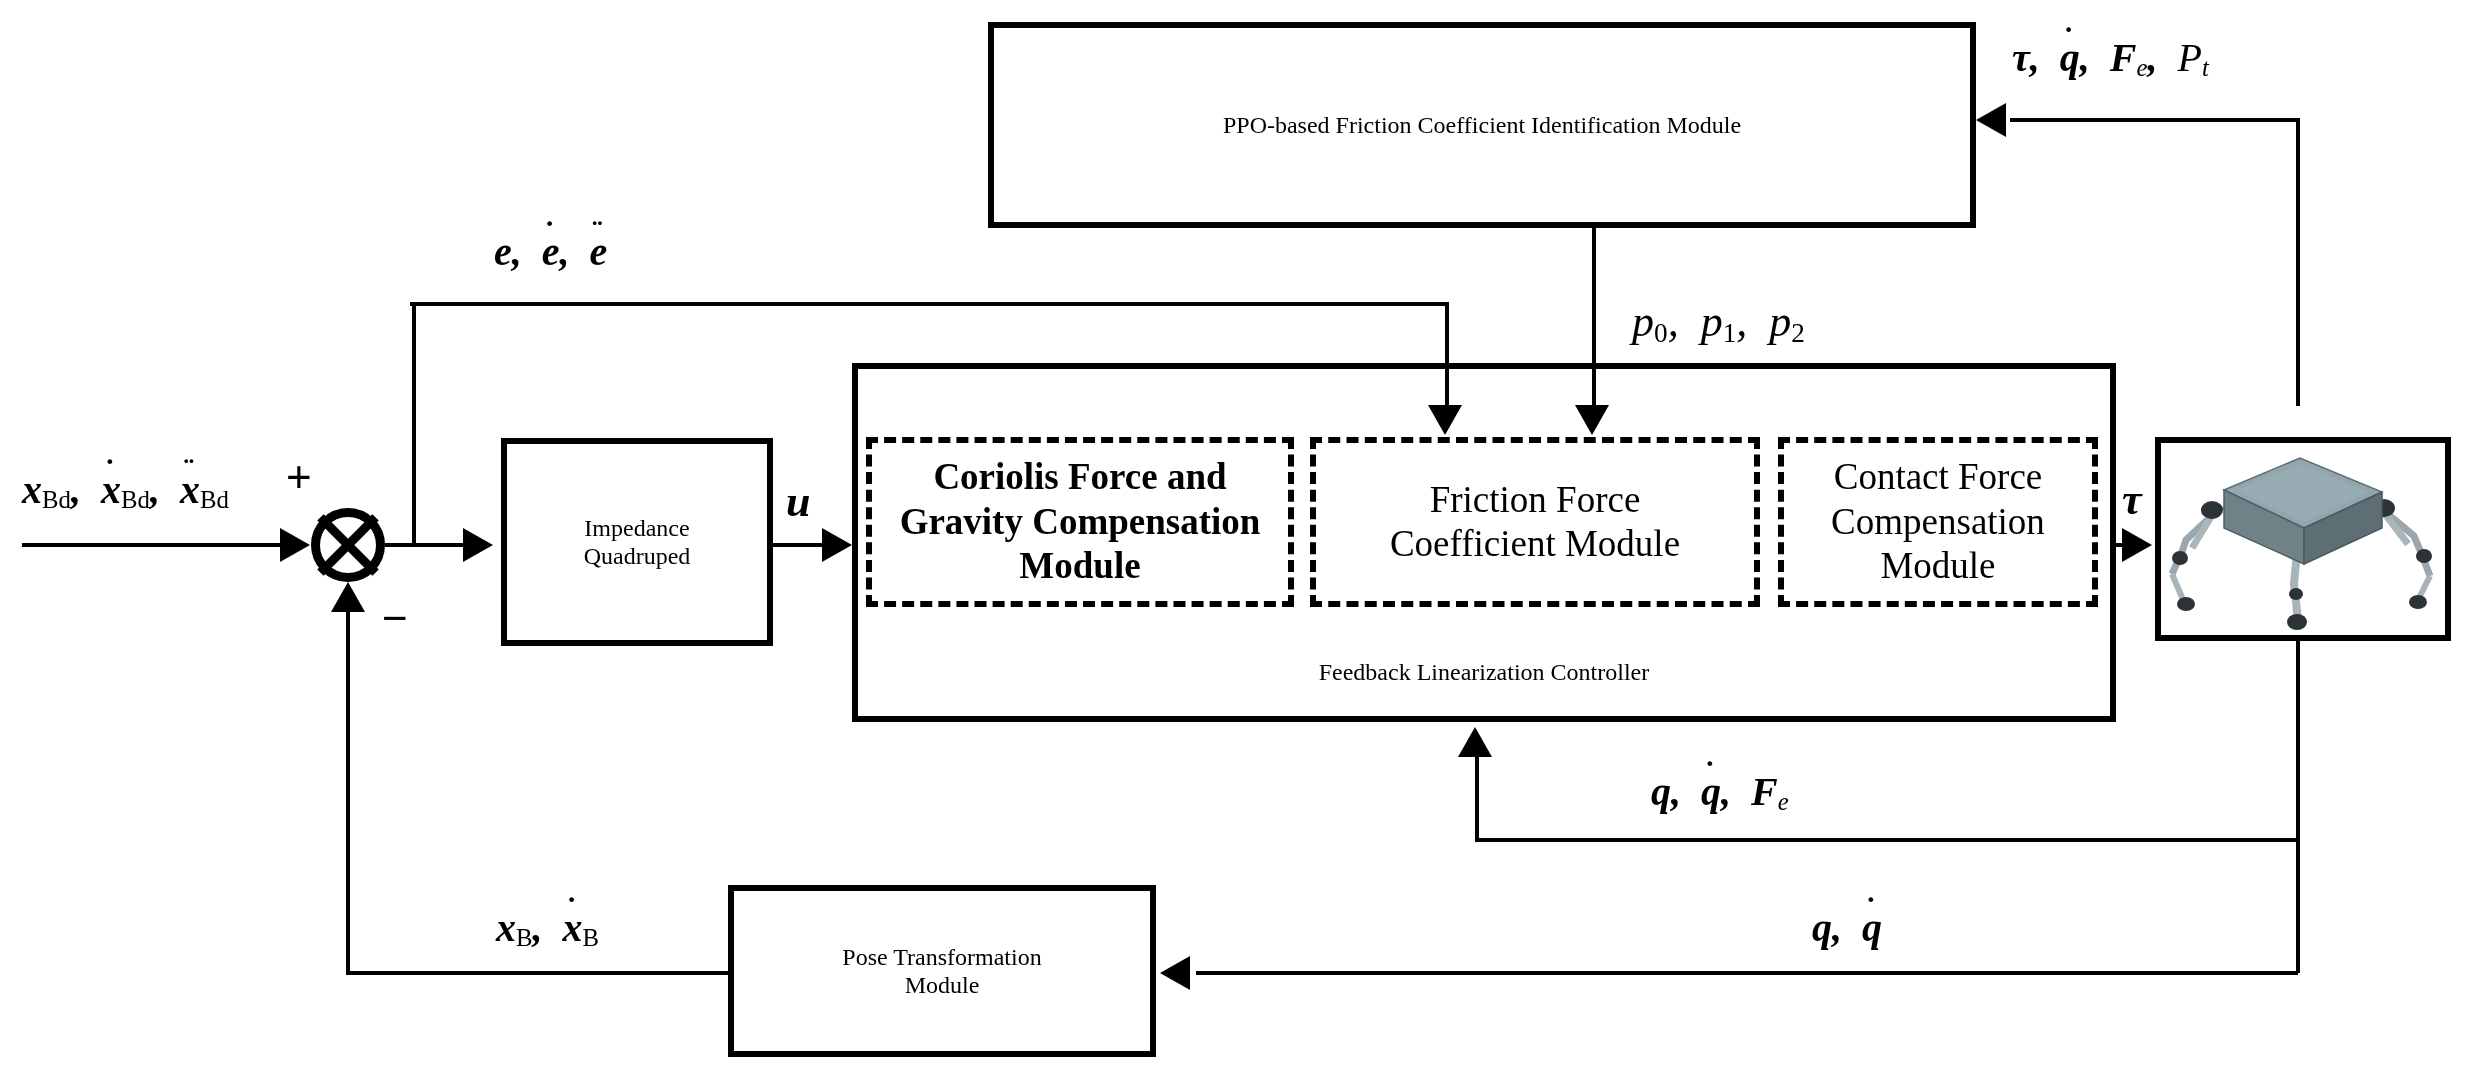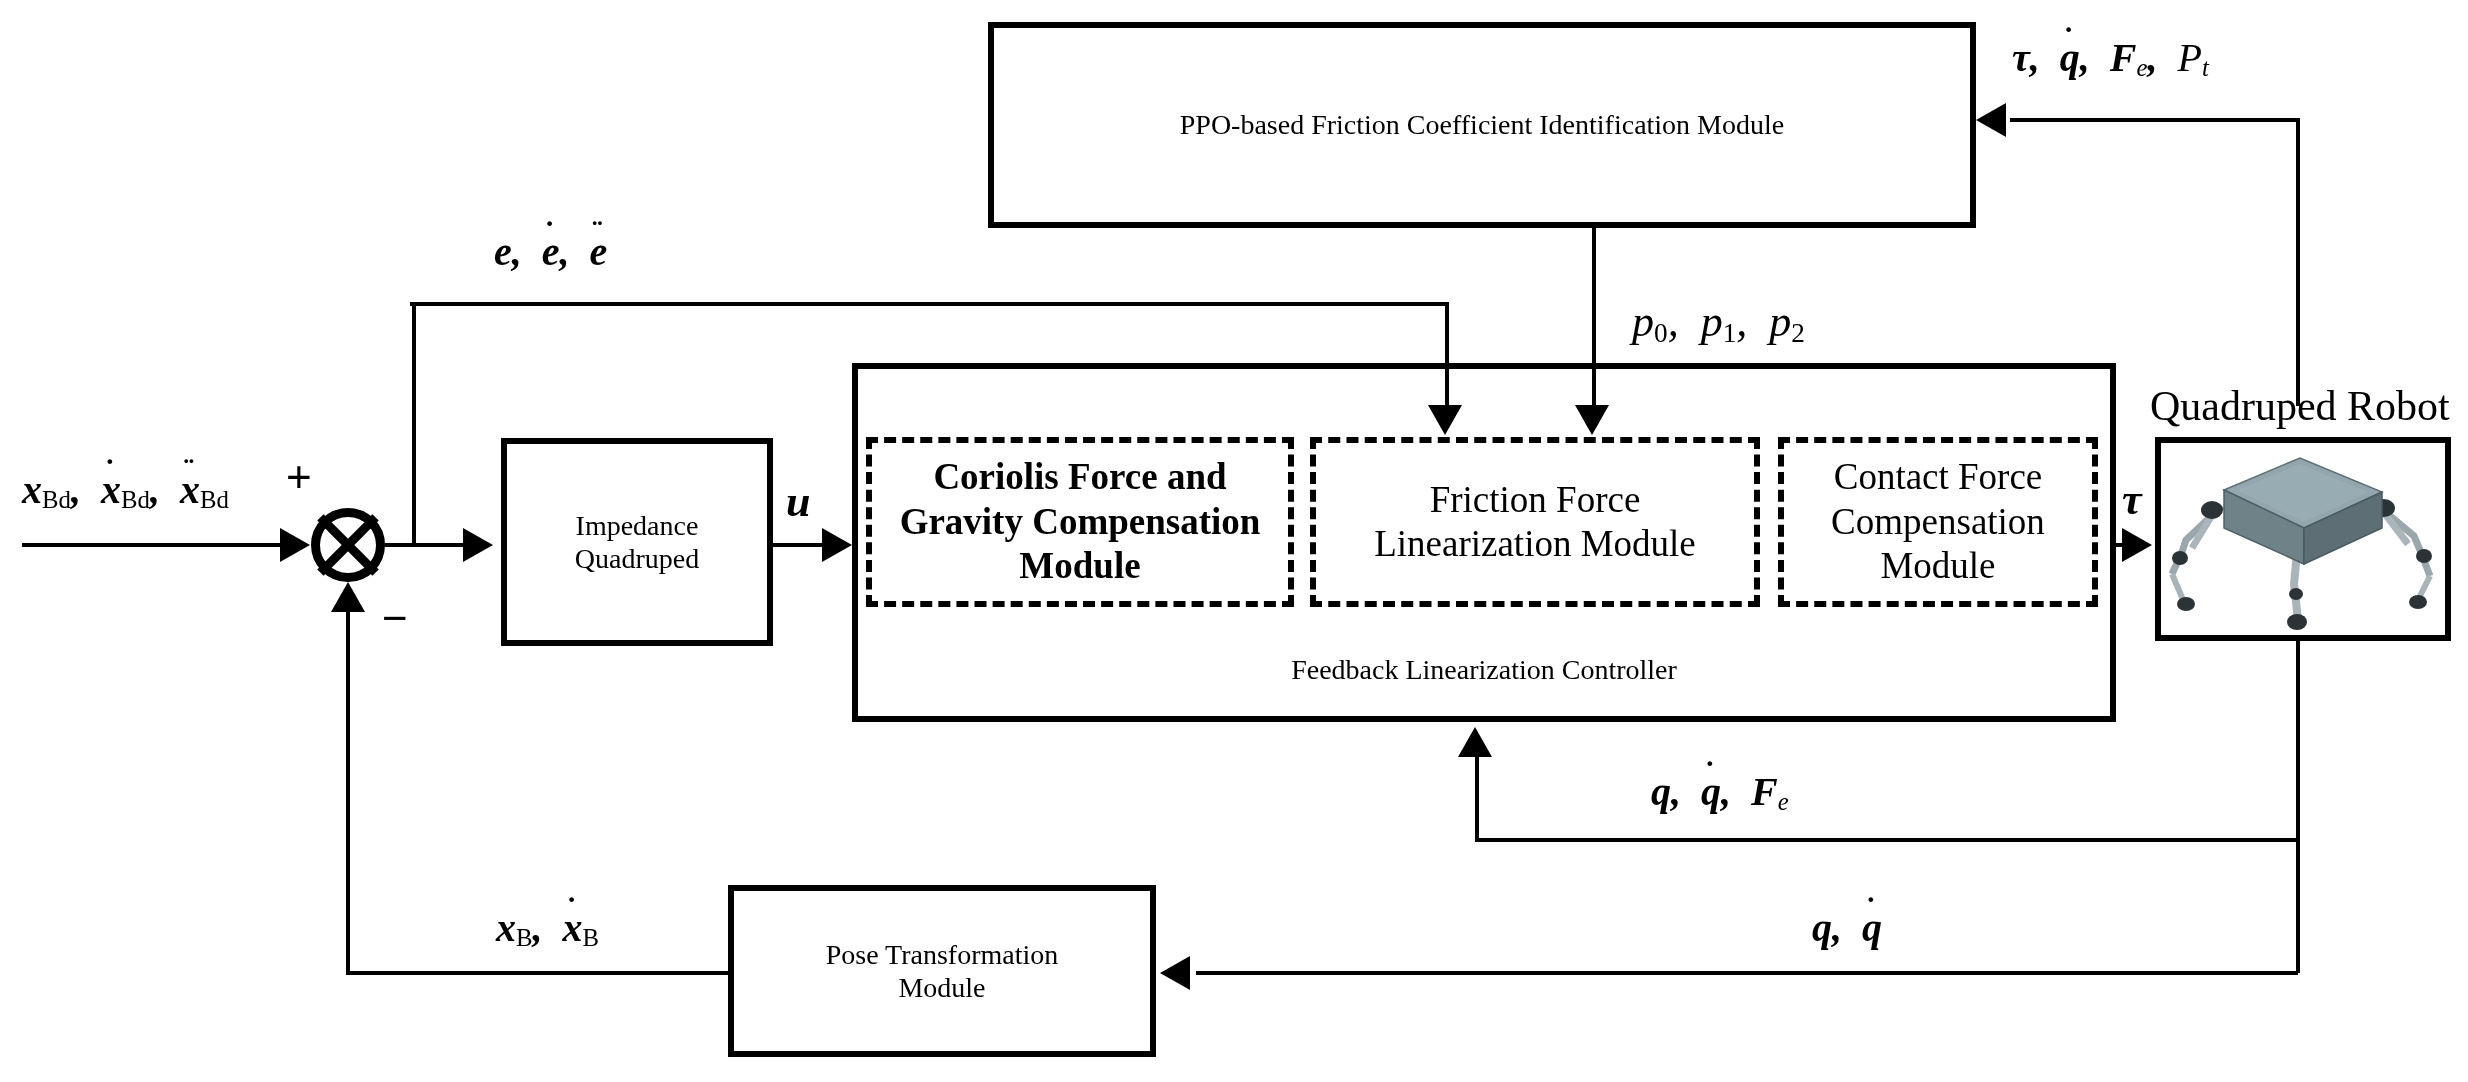--- a/index.html
+++ b/index.html
@@ -3,21 +3,21 @@
 <meta charset="utf-8">
 <style>
   html,body{margin:0;padding:0;background:#fff;}
   body{width:2468px;height:1082px;position:relative;overflow:hidden;
        font-family:"Liberation Serif","DejaVu Serif",serif;color:#000;}
   #stage{position:absolute;left:0;top:0;width:2468px;height:1082px;}
 
   
   .box{position:absolute;box-sizing:border-box;border:6px solid #000;background:#fff;
        display:flex;align-items:center;justify-content:center;text-align:center;}
-  .box .txt{font-size:28px;line-height:1.18;padding:0 10px;}
+  .box .txt{font-size:24px;line-height:1.18;padding:0 10px;}
   .dashbox{position:absolute;box-sizing:border-box;border:6px dashed #000;background:#fff;
        display:flex;align-items:center;justify-content:center;text-align:center;}
   .dashbox .txt{font-size:37px;line-height:1.2;padding:0 8px;}
 
   
   .h{position:absolute;height:0;border-top:4px solid #000;}
   .v{position:absolute;width:0;border-left:4px solid #000;}
 
   
   .ar{position:absolute;width:0;height:0;}
@@ -73,21 +73,21 @@
     <span class="txt">
       <span>Coriolis Force and</span><br>
       <span>Gravity Compensation</span><br>
       <span>Module</span>
     </span>
   </div>
 
   <div class="dashbox" style="left:1310px;top:437px;width:450px;height:170px;">
     <span class="txt">
       <span>Friction Force</span><br>
-      <span>Linearization Module</span>
+      <span>Coefficient Module</span>
     </span>
   </div>
 
   <div class="dashbox" style="left:1778px;top:437px;width:320px;height:170px;">
     <span class="txt">
       <span>Contact Force</span><br>
       <span>Compensation</span><br>
       <span>Module</span>
     </span>
   </div>
@@ -210,15 +210,14 @@
   </span>
 
   <span class="lbl bi" style="left:1812px;top:908px;">
     <span class="dotwrap"><span>q</span></span><span>,</span>&nbsp;&nbsp;<span class="dotwrap"><span class="dot1">˙</span><span>q</span></span>
   </span>
 
   <span class="lbl bi" style="left:496px;top:908px;">
     <span class="dotwrap"><span>x</span></span><span class="sub">B</span><span>,</span>&nbsp;&nbsp;<span class="dotwrap"><span class="dot1">˙</span><span>x</span></span><span class="sub">B</span>
   </span>
 
-  <span class="lbl plain" style="left:2150px;top:385px;font-size:42px;">Quadruped Robot</span>
 
 </div>
 
 </body></html>

